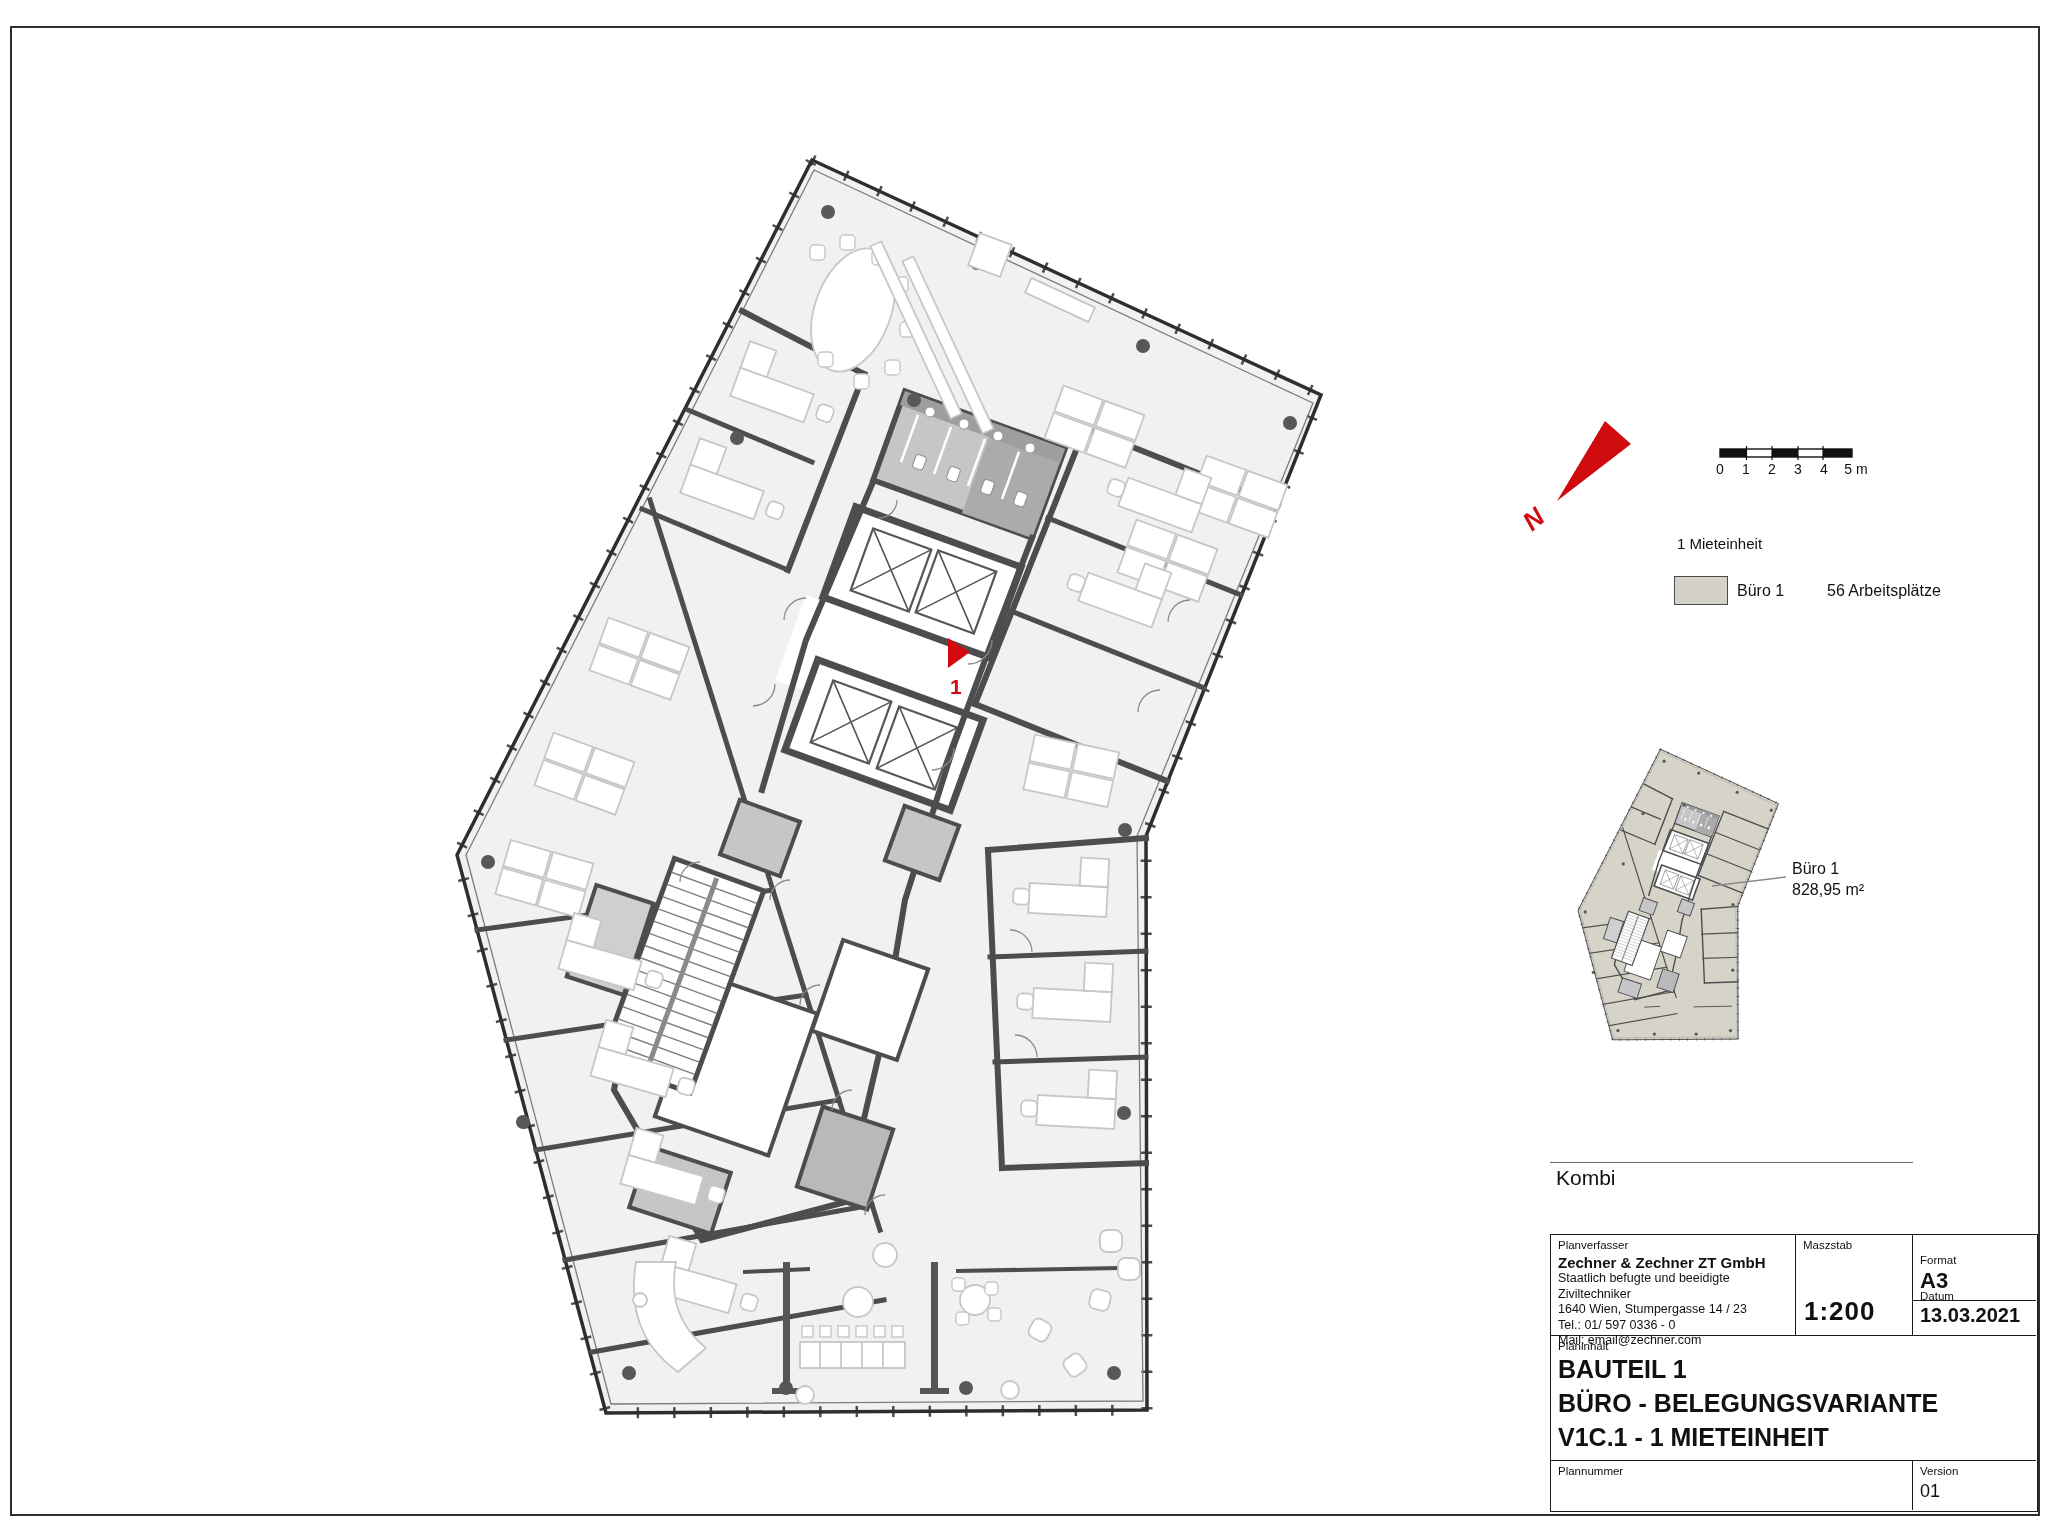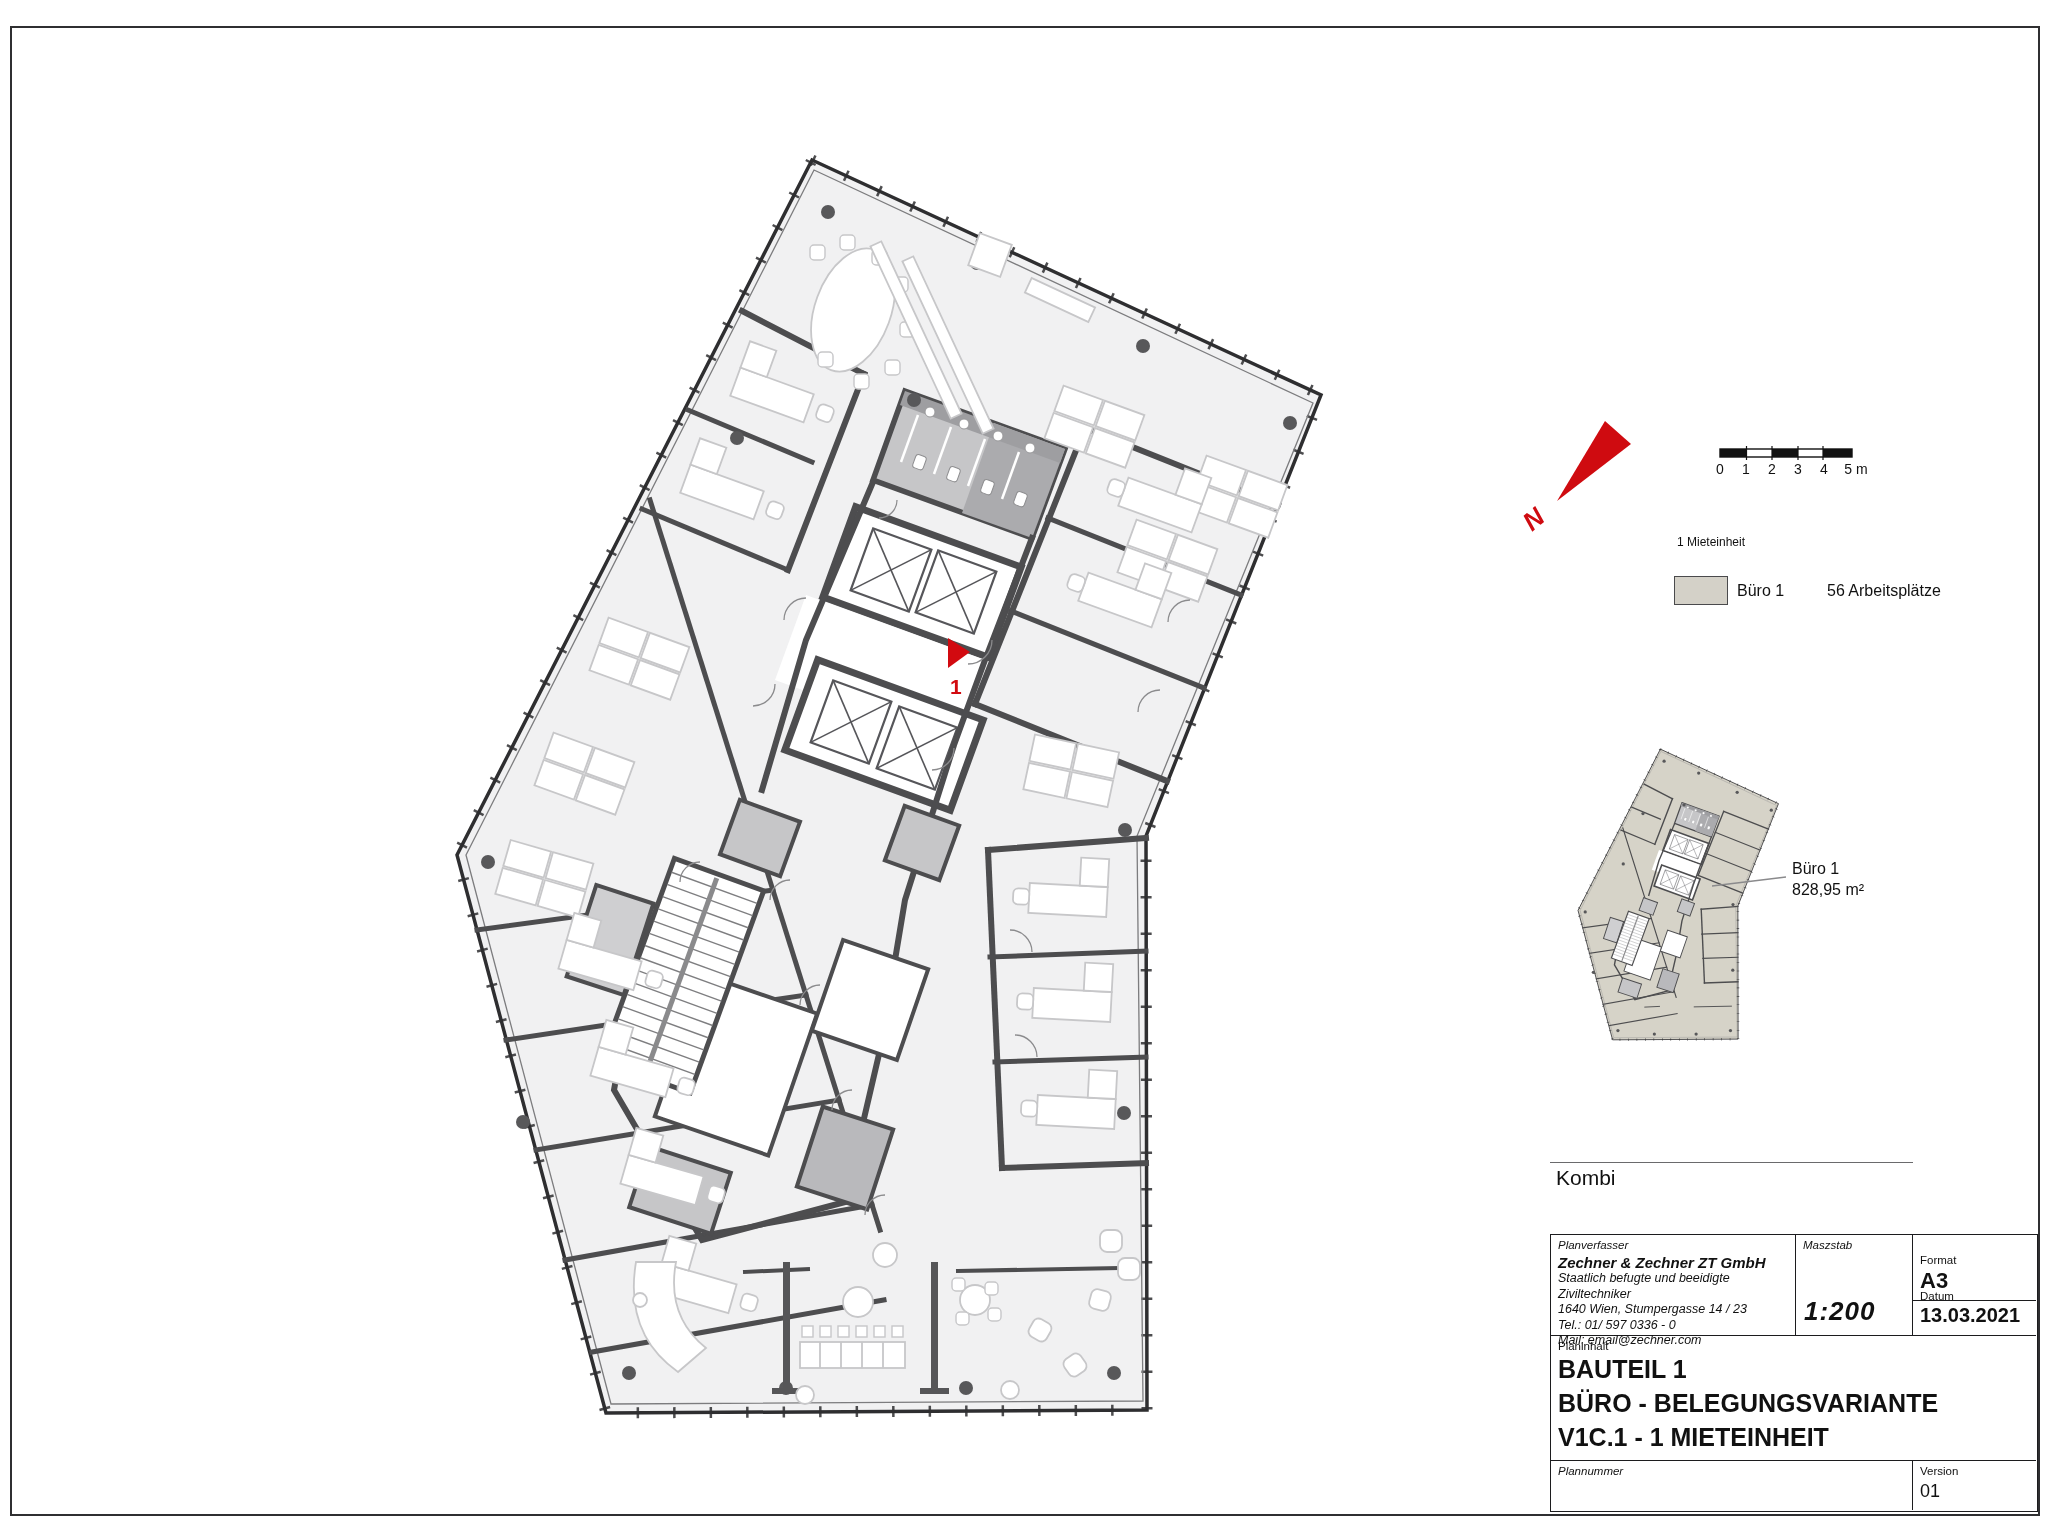--- a/index.html
+++ b/index.html
@@ -4,33 +4,33 @@
 <style>
   html,body{margin:0;padding:0;background:#e8e8e8;}
   .sheet{position:relative;width:2048px;height:1535px;background:#ffffff;overflow:hidden;
          font-family:"Liberation Sans","DejaVu Sans",sans-serif;color:#111;}
   .abs{position:absolute;}
   .page-border{position:absolute;left:10px;top:26px;width:2026px;height:1486px;
                border:2px solid #2f2f31;}
   svg text{font-family:"Liberation Sans","DejaVu Sans",sans-serif;}
 
   
-  .legend-title{font-size:12px;}
+  .legend-title{font-size:15px;}
   .legend-swatch{width:52px;height:27px;background:#d4d1c8;border:1.5px solid #4a4a4c;}
   .legend-label,.legend-value{font-size:16px;}
   .scale-label{position:absolute;top:461px;font-size:14px;transform:translateX(-50%);}
   .callout-line{font-size:16px;line-height:21px;}
   .kombi{font-size:21px;}
   .kombi-rule{position:absolute;left:1550px;top:1162px;width:363px;border-top:1.3px solid #6a6a6c;}
 
   
   .tblock{position:absolute;left:1550px;top:1234px;width:488px;height:278px;
           border:1.5px solid #1c1c1e;box-sizing:border-box;background:#fff;}
   .cell{position:absolute;box-sizing:border-box;}
-  .b-r{border-right:1.3px solid #1c1c1e;font-style:italic;}
+  .b-r{border-right:1.3px solid #1c1c1e;}
   .b-b{border-bottom:1.3px solid #1c1c1e;}
   .lab{font-size:11.5px;display:block;}
   .tb-pad{padding:4px 0 0 7px;}
   .company{font-size:15px;font-weight:bold;margin-top:3px;}
   .addr{font-size:12.5px;line-height:15.5px;}
   .scale-big{position:absolute;left:8px;bottom:8px;font-size:26px;font-weight:bold;letter-spacing:1px;}
   .fmt-big{font-size:22px;font-weight:bold;margin-top:2px;}
   .date-big{font-size:20px;font-weight:bold;margin-top:2px;}
   .inhalt-line{font-size:25px;font-weight:bold;line-height:34px;}
   .version-big{font-size:18px;margin-top:4px;}

